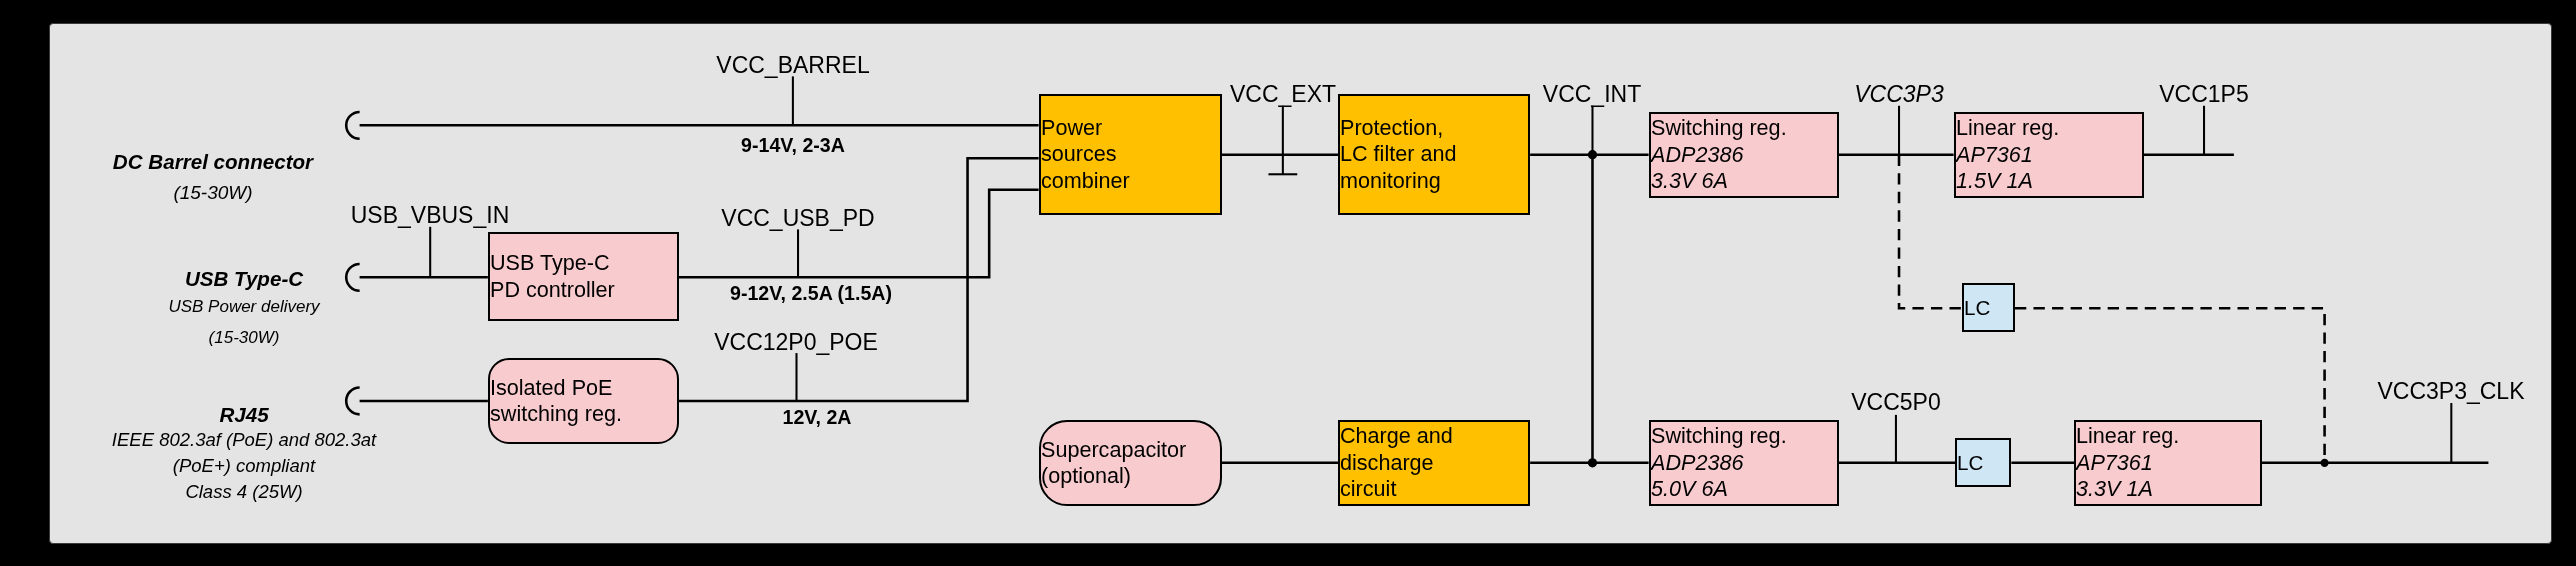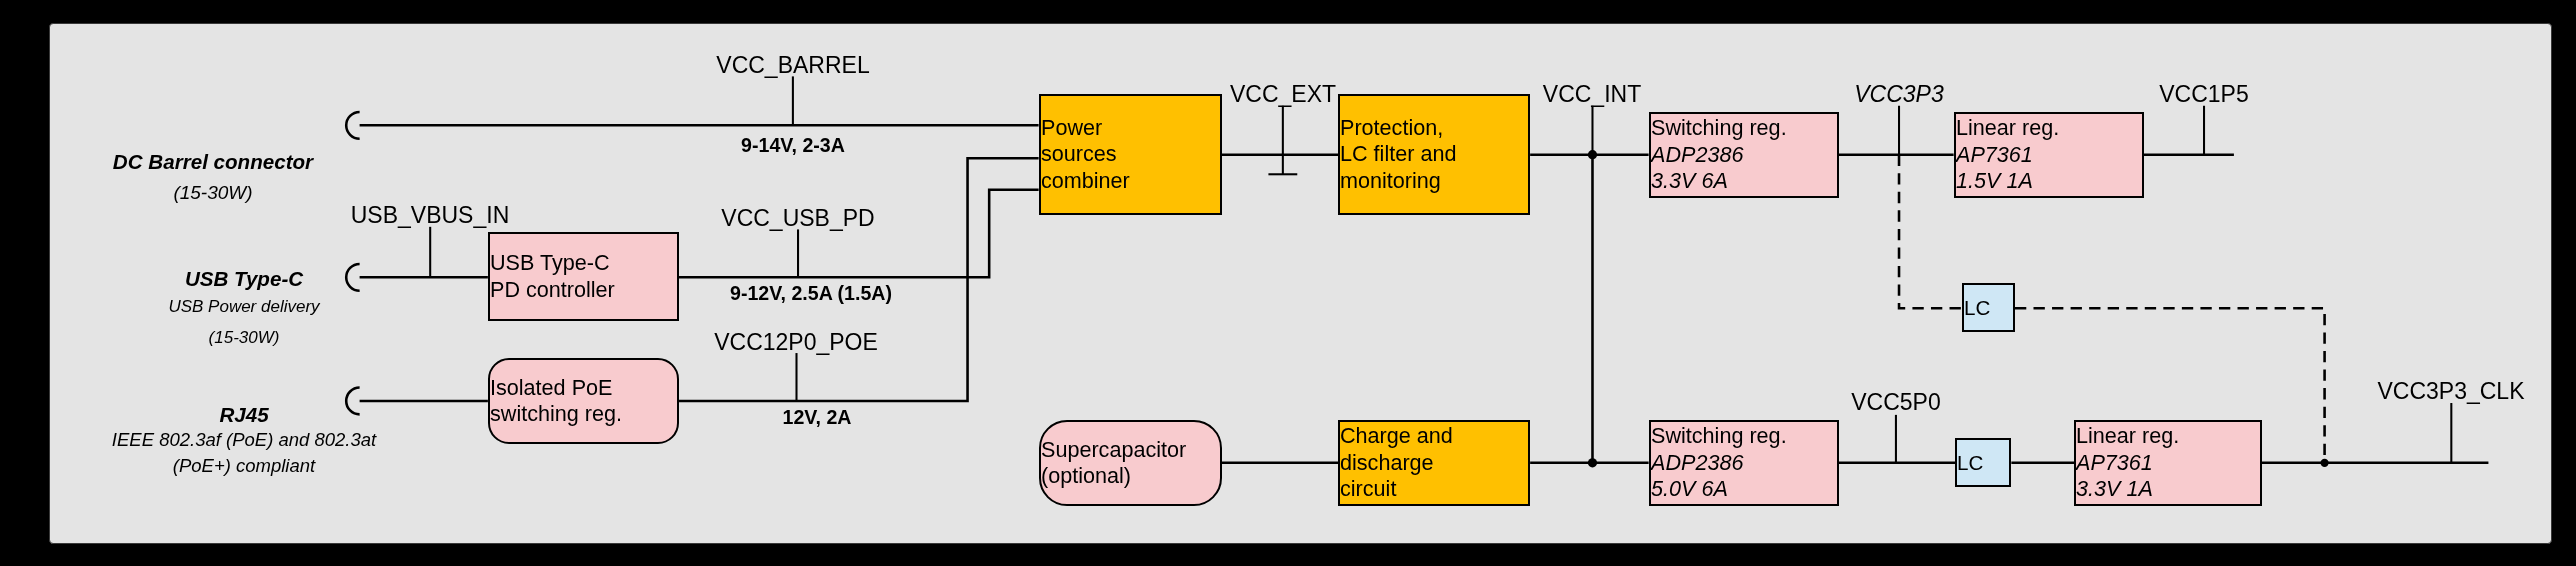--- a/index.html
+++ b/index.html
@@ -141,20 +141,21 @@
   <div class="input-block" style="left:244px; top:266px;">
     <div class="in-name">USB Type-C</div>
     <div class="in-sub">USB Power delivery</div>
     <div class="in-sub">(15-30W)</div>
   </div>
 
   <div class="input-block" style="left:244px; top:370px;margin-top:32px;">
     <div class="in-name">RJ45</div>
     <div class="in-sub-sm">IEEE 802.3af (PoE) and 802.3at</div>
     <div class="in-sub-sm">(PoE+) compliant</div>
+    <div class="in-sub-sm">Class 4 (25W)</div>
   </div>
 
   <div class="net-label" style="left:793px; top:52px;">VCC_BARREL</div>
   <div class="net-label" style="left:430px;  top:202px;">USB_VBUS_IN</div>
   <div class="net-label" style="left:798px; top:205px;text-align:center;">VCC_USB_PD</div>
   <div class="net-label" style="left:796px; top:329px;">VCC12P0_POE</div>
   <div class="net-label" style="left:1283px; top:81px;">VCC_EXT</div>
   <div class="net-label" style="left:1592px; top:81px;">VCC_INT</div>
   <div class="net-label" style="left:1899px; top:81px;font-style:italic;">VCC3P3</div>
   <div class="net-label" style="left:2204px; top:81px;">VCC1P5</div>

